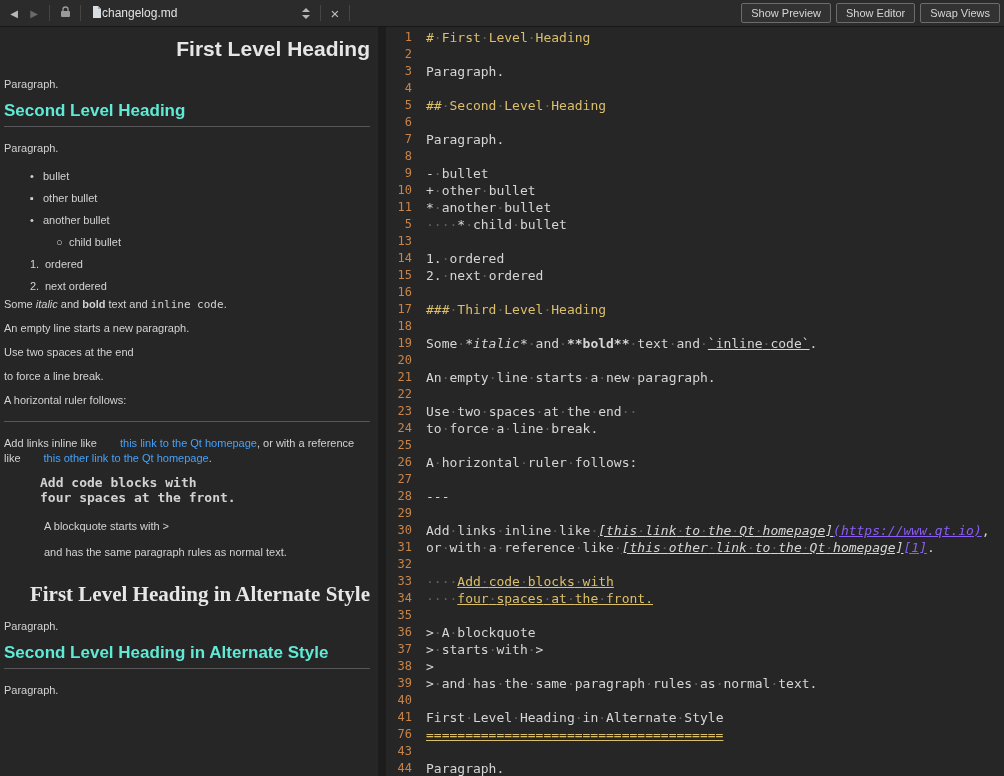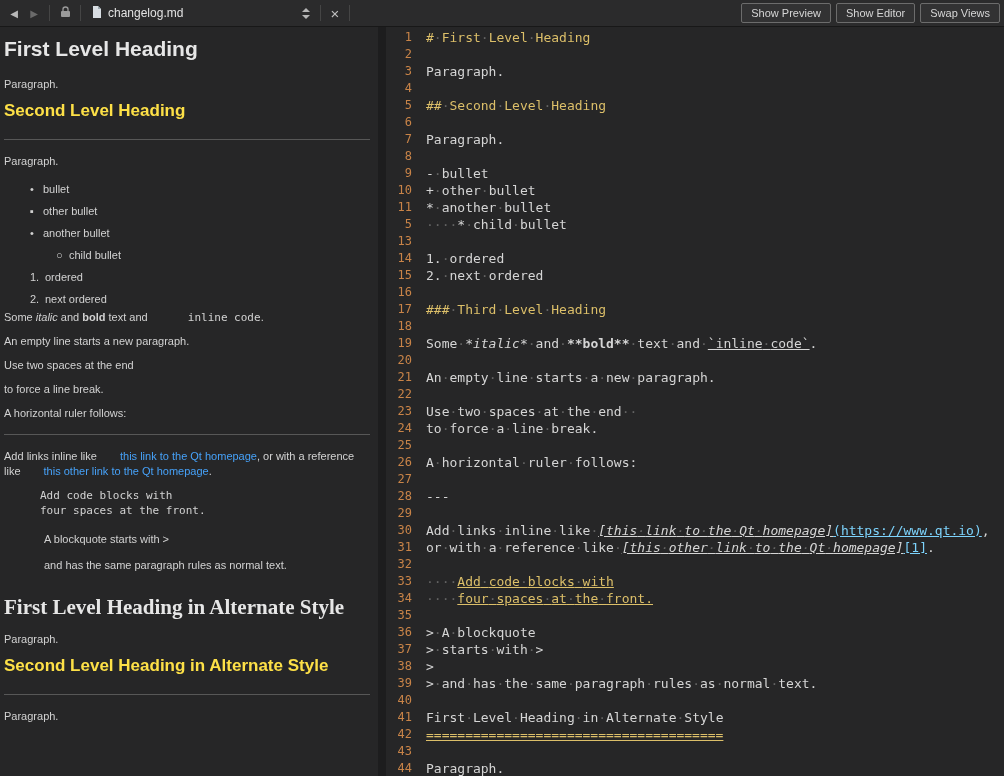--- a/index.html
+++ b/index.html
@@ -11,21 +11,21 @@
   }
 
   
   .toolbar {
     height:27px; background:#2b2b2c; border-bottom:1px solid #181818;
     display:flex; align-items:center; padding:0 4px;
   }
   .tb-icon { color:#b8b8b8; font-size:10px; width:20px; text-align:center; cursor:default; }
   .tb-icon.dim { color:#6a6a6a; }
   .vsep { width:1px; height:16px; background:#454545; margin:0 5px; flex:none; }
-  .doc-tab { display:flex; align-items:center; gap:6px; color:#e2e2e2; font-size:12px; margin-left:6px; width:205px; }
+  .doc-tab { display:flex; align-items:center; color:#e2e2e2; font-size:12px; margin-left:6px; width:205px; }
   .ud { display:flex; flex-direction:column; align-items:center; width:18px; cursor:default; }
   .ud i { display:block; width:0; height:0; border-left:4px solid transparent; border-right:4px solid transparent; }
   .ud .tri-up   { border-bottom:4px solid #b5b5b5; margin-bottom:3px; }
   .ud .tri-down { border-top:4px solid #b5b5b5; }
   .close-x { color:#c0c0c0; font-size:15px; width:18px; text-align:center; cursor:default; line-height:15px; }
   .tb-spacer { flex:1; }
   .tb-btn {
     font-size:11px; color:#d6d6d6; background:#323233;
     border:1px solid #6c6c6c; border-radius:2px; padding:3px 9px; margin-left:5px;
     font-family:"Liberation Sans", sans-serif; cursor:default;
@@ -33,51 +33,51 @@
 
   
   .main { display:flex; height:749px; }
   .preview {
     width:378px; flex:none; padding:6px 8px 0 4px; overflow:hidden; background:#262627;
     color:#d2d2d2;
   }
   .splitter { width:8px; flex:none; background:#1d1d1e; cursor:col-resize; }
 
   
-  .preview h1 { font-size:21px; font-weight:700; color:#e6e6e6; margin:4px 0 16px; }
+  .preview h1 { font-size:21px; font-weight:700; color:#e6e6e6; margin:4px 0 16px;text-align:right; }
   .preview h1.alt { margin-top:18px; line-height:33px; margin-bottom:8px;font-family:Liberation Serif, serif; }
-  .preview h2 { font-size:17px; font-weight:700; color:#fde047; margin:8px 0 14px; padding-bottom:18px; border-bottom:1px solid #575757; }
+  .preview h2 { font-size:17px; font-weight:700; color:#5eead4; margin:8px 0 14px; padding-bottom:5px; border-bottom:1px solid #575757; }
   .preview h3 { font-size:13px; font-weight:700; color:#e6e6e6; margin:12px 0 10px; }
   .preview p  { font-size:11px; color:#d2d2d2; margin:0 0 9px; line-height:15px; }
   .li { display:flex; align-items:baseline; font-size:11px; color:#d2d2d2; height:22px; line-height:22px; margin-left:26px; }
   .li .mk { width:13px; flex:none; }
   .li.child { margin-left:52px; }
   .li.num .mk { width:15px; }
-  .mono { font-family:"DejaVu Sans Mono", monospace;margin-left:37px; }
-  .codeblock { font-size:11px; line-height:15px; color:#d2d2d2; margin:4px 0 14px 36px; }
+  .mono { font-family:"DejaVu Sans Mono", monospace; }
+  .codeblock { font-size:13px; line-height:15px; color:#d2d2d2; margin:4px 0 14px 36px;font-weight:bold; }
   .bq p { margin-left:40px; margin-bottom:11px; }
   a.link { color:#46a1f8; cursor:pointer; text-decoration:none;padding-left:20px; }
   hr.rule { border:none; border-top:1px solid #575757; margin:13px 0 14px; }
 
   
   .editor {
     flex:1; display:flex; background:#262627; overflow:hidden;
     font-family:"DejaVu Sans Mono", monospace; font-size:13px; line-height:17px;
     padding-top:2px;
   }
   .gutter { width:33px; flex:none; text-align:right; padding-right:7px; color:#c98448; font-size:12px; }
   .code { flex:1; overflow:hidden; padding-left:7px; }
   .code-line { white-space:pre; height:17px; }
   .s-d  { color:#d5d5d5; }
   .s-h  { color:#dcbf69; }
   .s-i  { color:#d5d5d5; font-style:italic;text-align:center; }
   .s-b  { color:#d5d5d5; font-weight:bold; }
   .s-c  { color:#d5d5d5; text-decoration:underline; }
   .s-l  { color:#d5d5d5; text-decoration:underline;font-style:italic; }
-  .s-u  { color:#7dd3fc; text-decoration:underline; }
+  .s-u  { color:#8b5cf6; font-style:italic; text-decoration:underline; }
   .s-cb { color:#dcbf69; text-decoration:underline;text-align:center; }
   .s-hu { color:#dcbf69; text-decoration:underline; }
   .ws   { color:#636363; }
 </style>
 </head>
 <body>
 
 <div class="app">
 
   <div class="toolbar">
@@ -208,21 +208,21 @@
           <div>32</div>
           <div>33</div>
           <div>34</div>
           <div>35</div>
           <div>36</div>
           <div>37</div>
           <div>38</div>
           <div>39</div>
           <div>40</div>
           <div>41</div>
-          <div>42</div>
+          <div>76</div>
           <div>43</div>
           <div>44</div>
         </div>
       <div class="code">
           <div class="code-line"><span class="s-h">#<span class="ws">·</span>First<span class="ws">·</span>Level<span class="ws">·</span>Heading</span></div>
           <div class="code-line">&nbsp;</div>
           <div class="code-line"><span class="s-d">Paragraph.</span></div>
           <div class="code-line">&nbsp;</div>
           <div class="code-line"><span class="s-h">##<span class="ws">·</span>Second<span class="ws">·</span>Level<span class="ws">·</span>Heading</span></div>
           <div class="code-line">&nbsp;</div>

